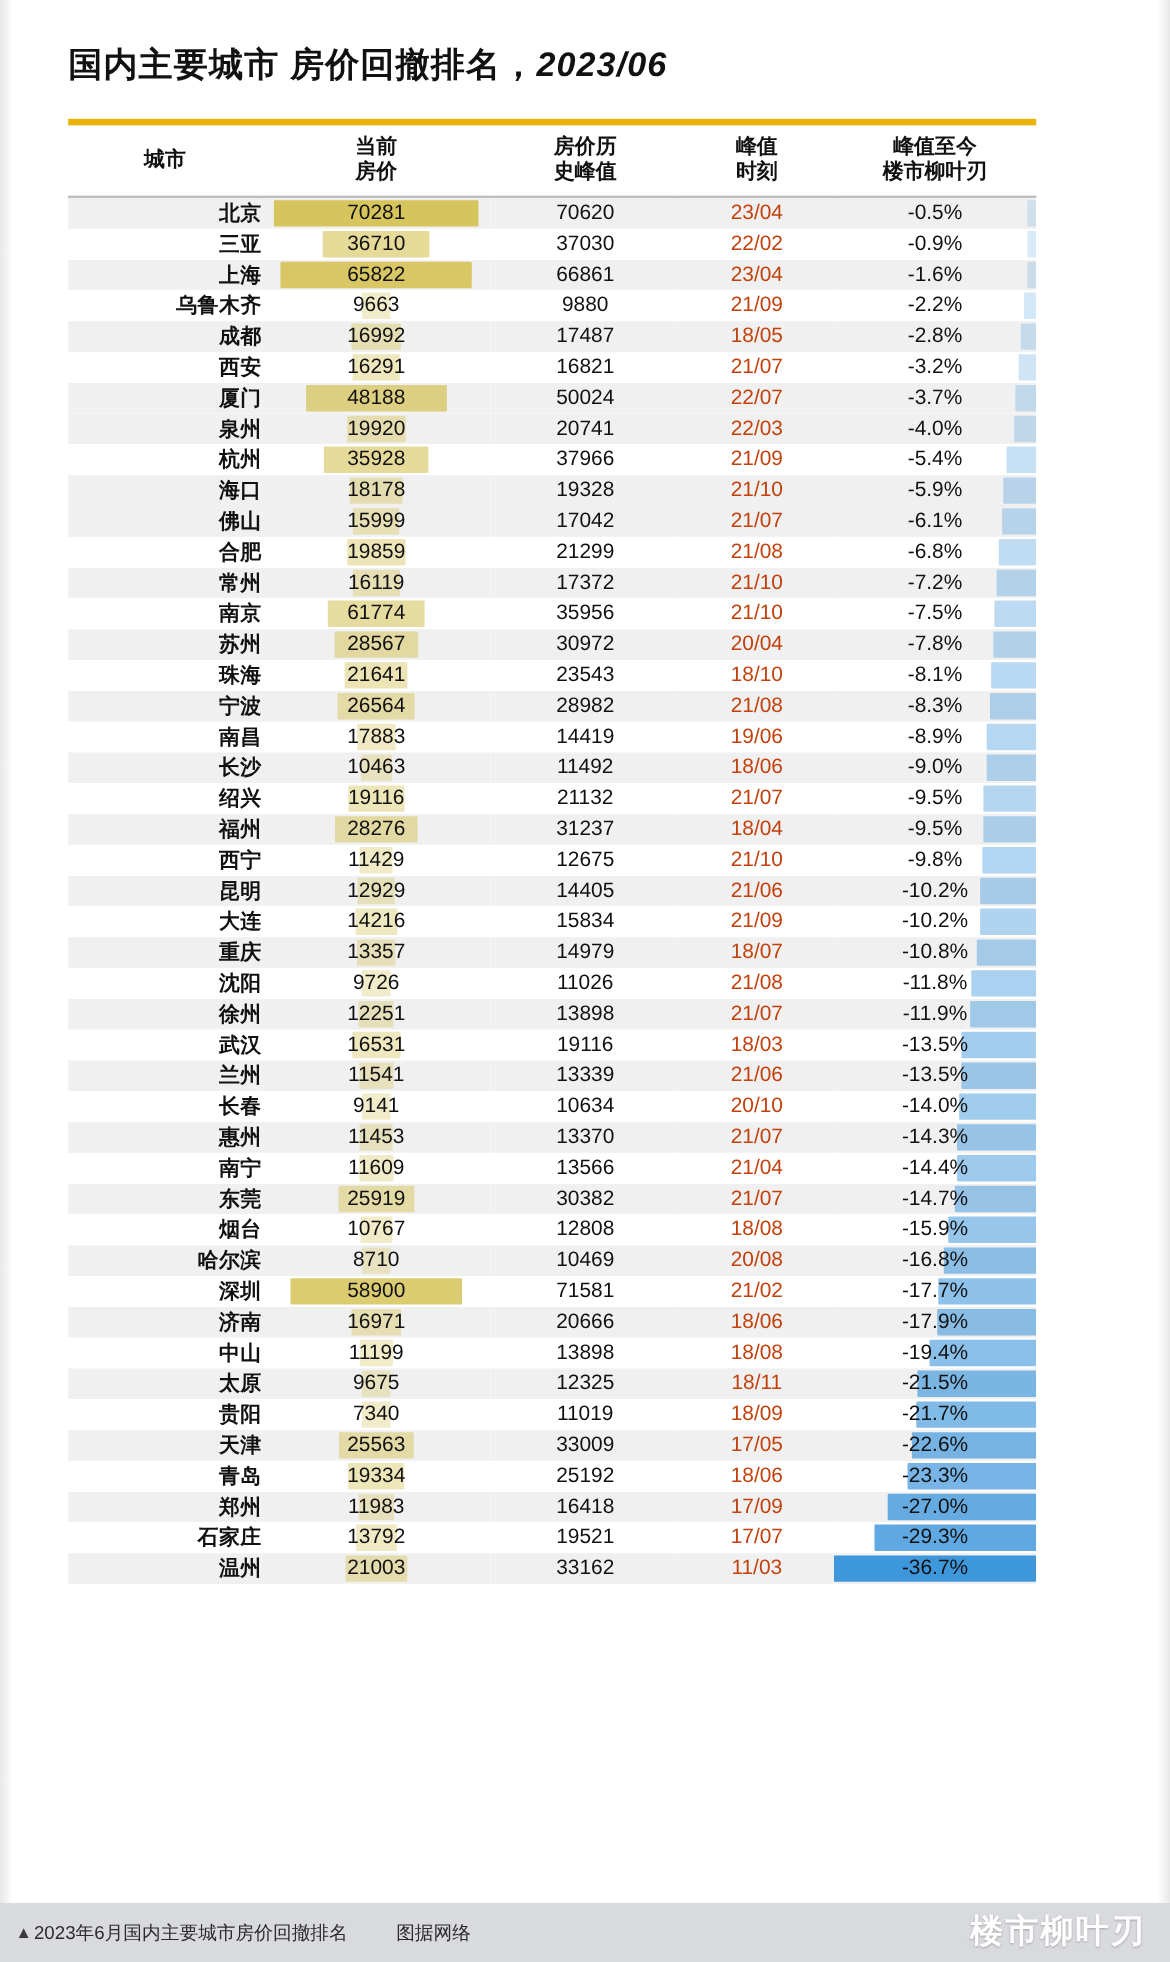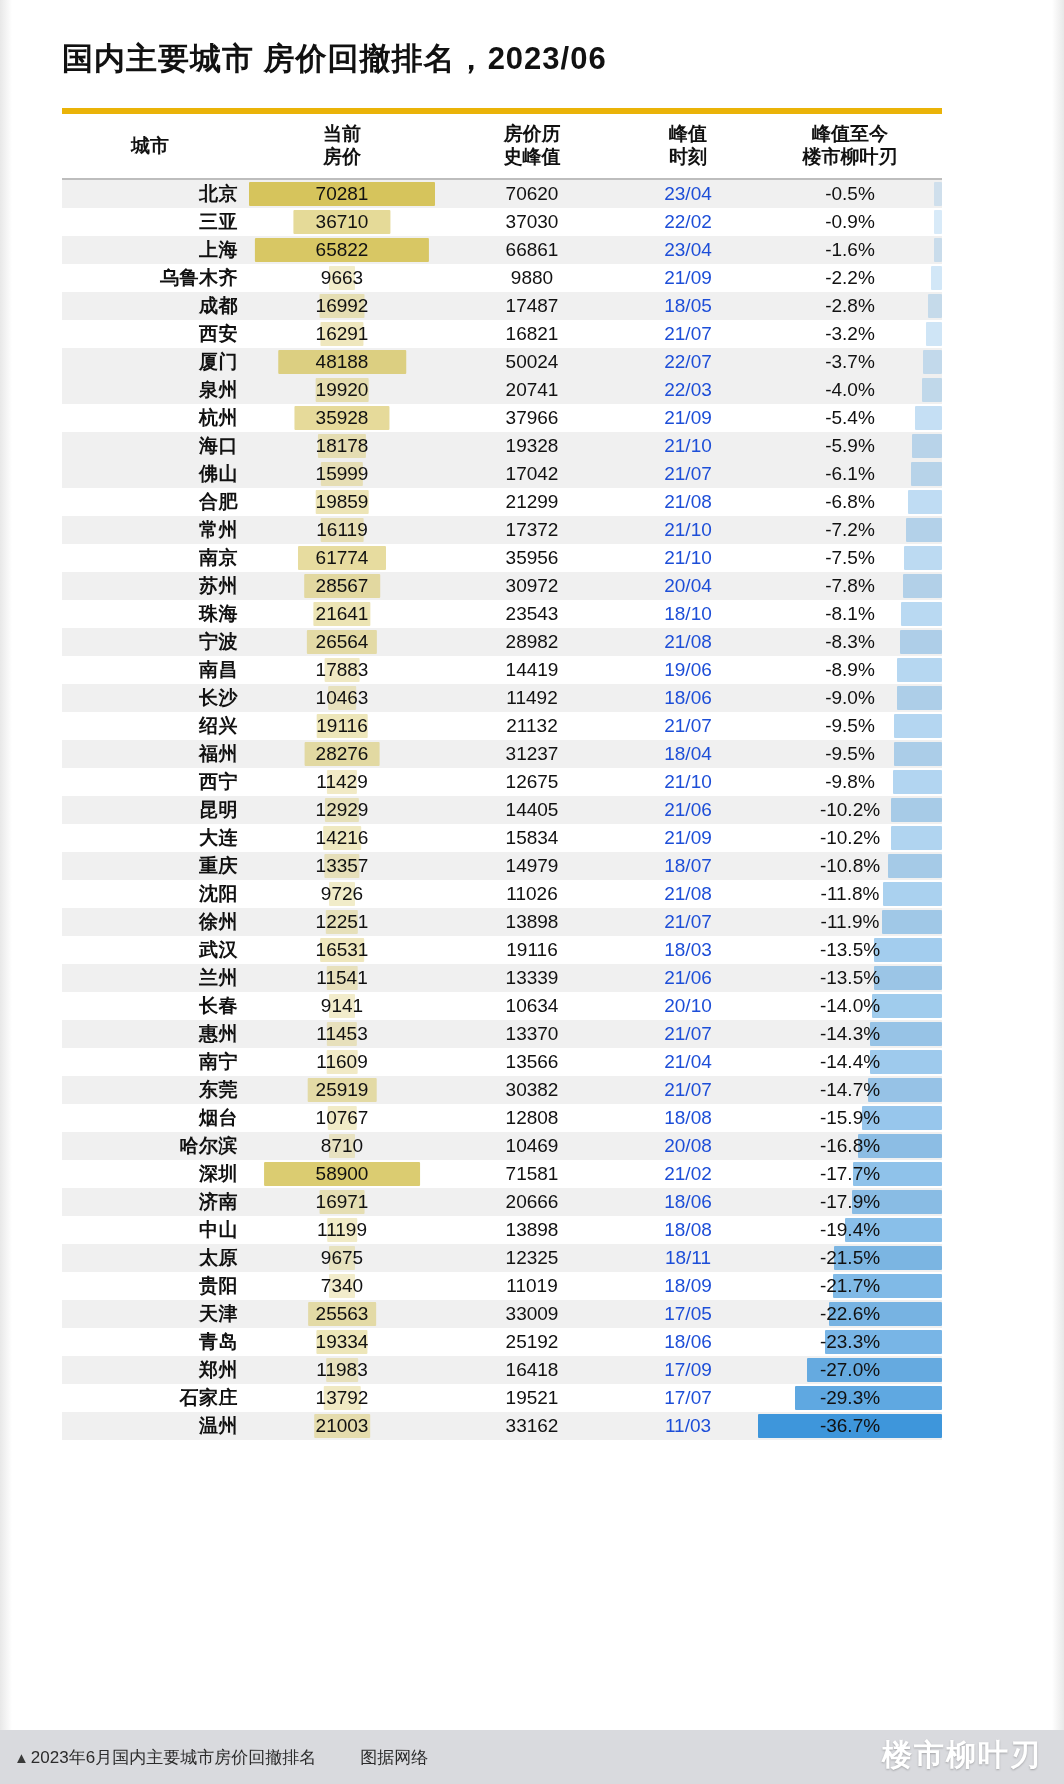--- a/index.html
+++ b/index.html
@@ -28,20 +28,21 @@
     top: 38px;
     font-size: 31px;
     font-weight: bold;
     letter-spacing: 1px;
     color: #111111;
     white-space: nowrap;
   }
   .title .date {
     font-family: "Liberation Sans", sans-serif;
     font-weight: bold;
+    font-style: italic;
   }
   .table-wrap {
     position: absolute;
     left: 62px;
     top: 108px;
     width: 880px;
     border-top: 6px solid #eab308;
   }
   table.rank {
     border-collapse: collapse;
@@ -100,21 +101,21 @@
     z-index: 2;
     color: #111;
     font-size: 19px;
   }
   td.peak {
     text-align: center;
     color: #111;
   }
   td.time {
     text-align: center;
-    color: #1d4ed8;
+    color: #c2410c;
   }
   td.dd {
     position: relative;
     text-align: center;
     overflow: hidden;
   }
   td.dd .bar {
     position: absolute;
     right: 0;
     top: 2px;

